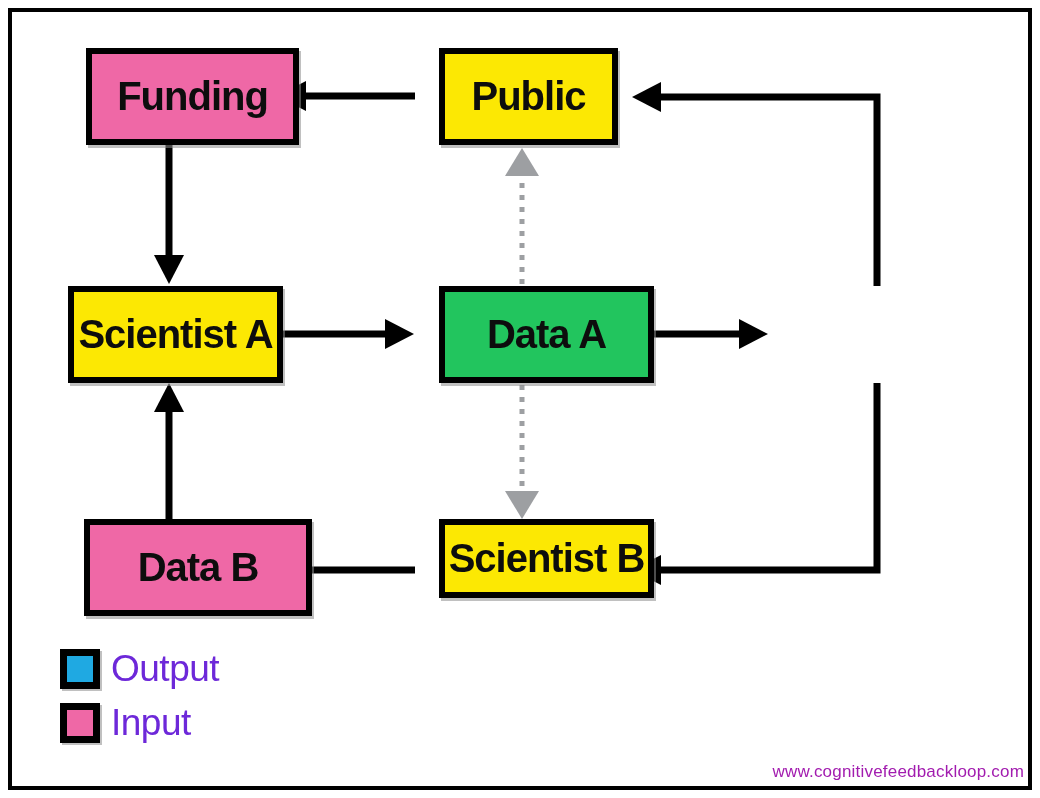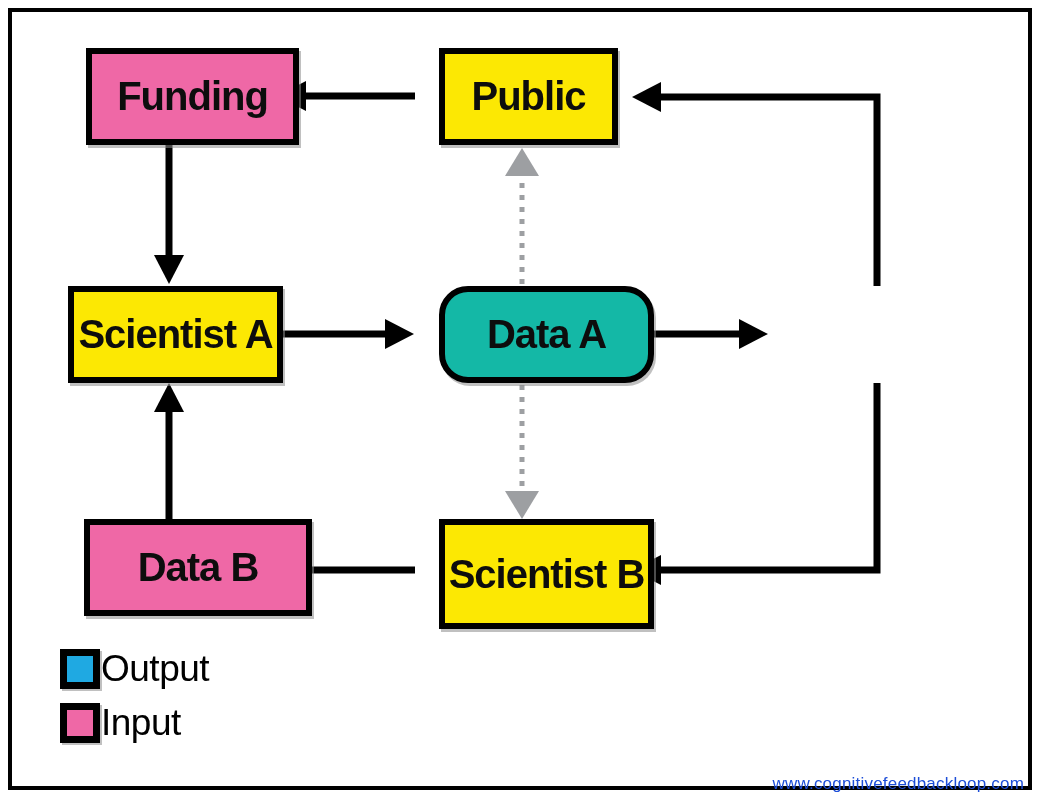--- a/index.html
+++ b/index.html
@@ -22,30 +22,30 @@
     font-weight:bold;font-size:40px;color:#0d0d0d;letter-spacing:-1px;
     box-shadow:2px 3px 0 rgba(140,140,140,0.55);
     margin-left:24px;
   }
   .n-funding   {left:62px; top:48px; width:213px;height:97px;}
   .n-public    {left:415px;top:48px; width:179px;height:97px;}
   .n-scientist-a{left:44px;top:286px;width:215px;height:97px;}
   .n-data-a    {left:415px;top:286px;width:215px;height:97px;}
   .n-figure-a  {left:768px;top:286px;width:217px;height:97px;}
   .n-data-b    {left:60px; top:519px;width:228px;height:97px;}
-  .n-scientist-b{left:415px;top:519px;width:215px;height:110px;}
+  .n-scientist-b{left:415px;top:519px;width:215px;height:79px;}
   .legend{position:absolute;left:60px;top:648px;}
   .legend-row{display:flex;align-items:center;margin-bottom:13px;height:41px;}
   .legend-swatch{
     width:40px;height:40px;border:7px solid #000;box-sizing:border-box;
     box-shadow:2px 2px 0 rgba(140,140,140,0.55);flex:0 0 auto;
   }
-  .legend-label{margin-left:1px;font-size:37px;color:#000000;letter-spacing:-0.5px;}
+  .legend-label{margin-left:11px;font-size:37px;color:#6d28d9;letter-spacing:-0.5px;}
   .watermark{
-    position:absolute;right:16px;bottom:4px;font-size:17px;color:#1d4ed8;
+    position:absolute;right:16px;bottom:16px;font-size:17px;color:#a21caf;
     letter-spacing:0.2px;
   }
 </style>
 </head>
 <body>
 
 <div id="stage">
 
   <div id="frame"></div>
 
@@ -107,21 +107,21 @@
   </div>
 
   <div class="node n-public" style="background-color: rgb(252, 232, 3);">
     <span>Public</span>
   </div>
 
   <div class="node n-scientist-a" style="background-color: rgb(252, 232, 3);">
     <span>Scientist A</span>
   </div>
 
-  <div class="node n-data-a" style="background-color: #14b8a6; border-radius: 29px;">
+  <div class="node n-data-a" style="background-color: #22c55e;">
     <span>Data A</span>
   </div>
 
 
   <div class="node n-data-b" style="background-color: rgb(239, 104, 166);">
     <span>Data B</span>
   </div>
 
   <div class="node n-scientist-b" style="background-color: rgb(252, 232, 3);">
     <span>Scientist B</span>

